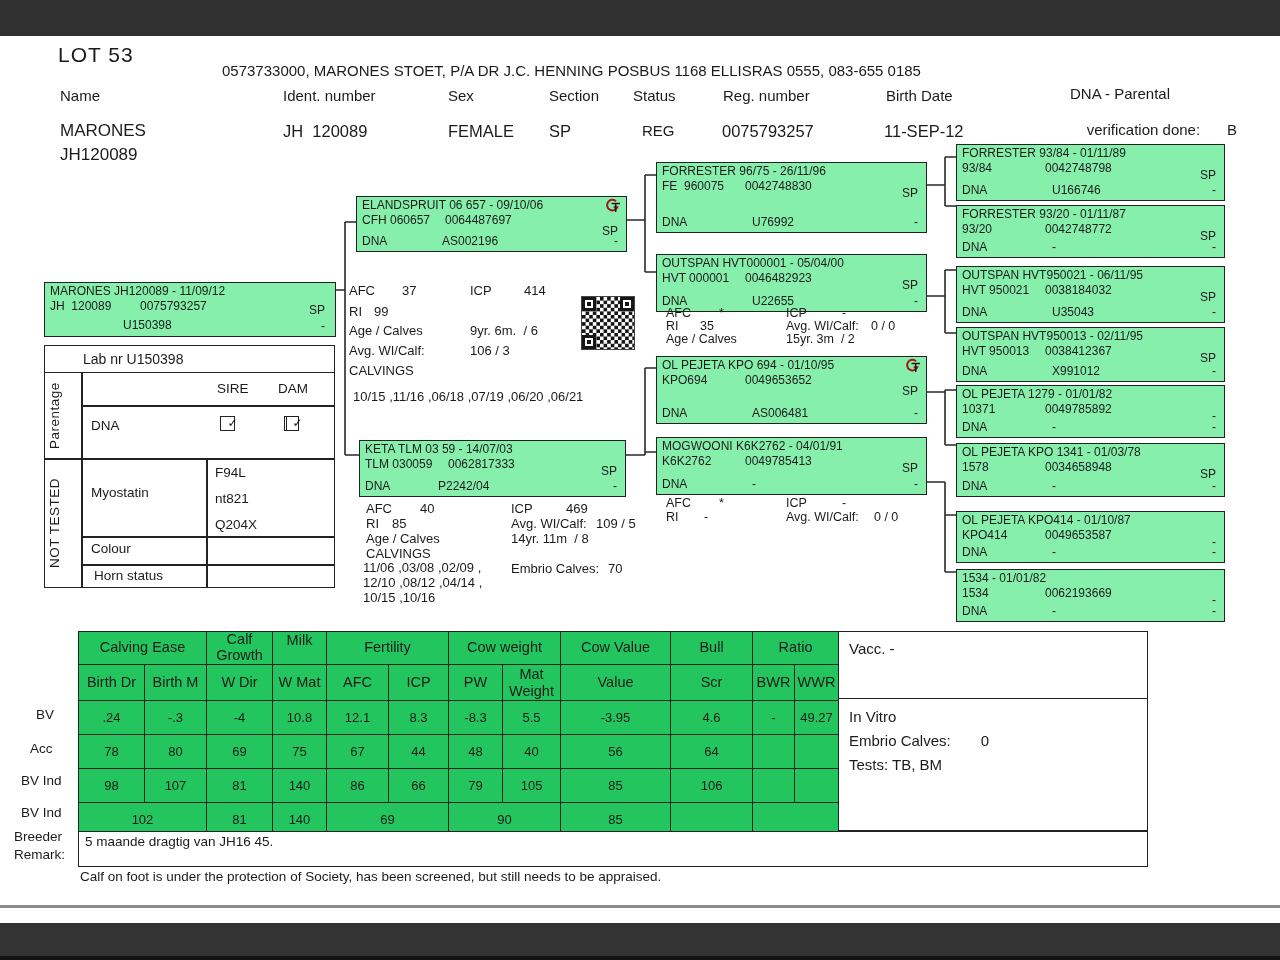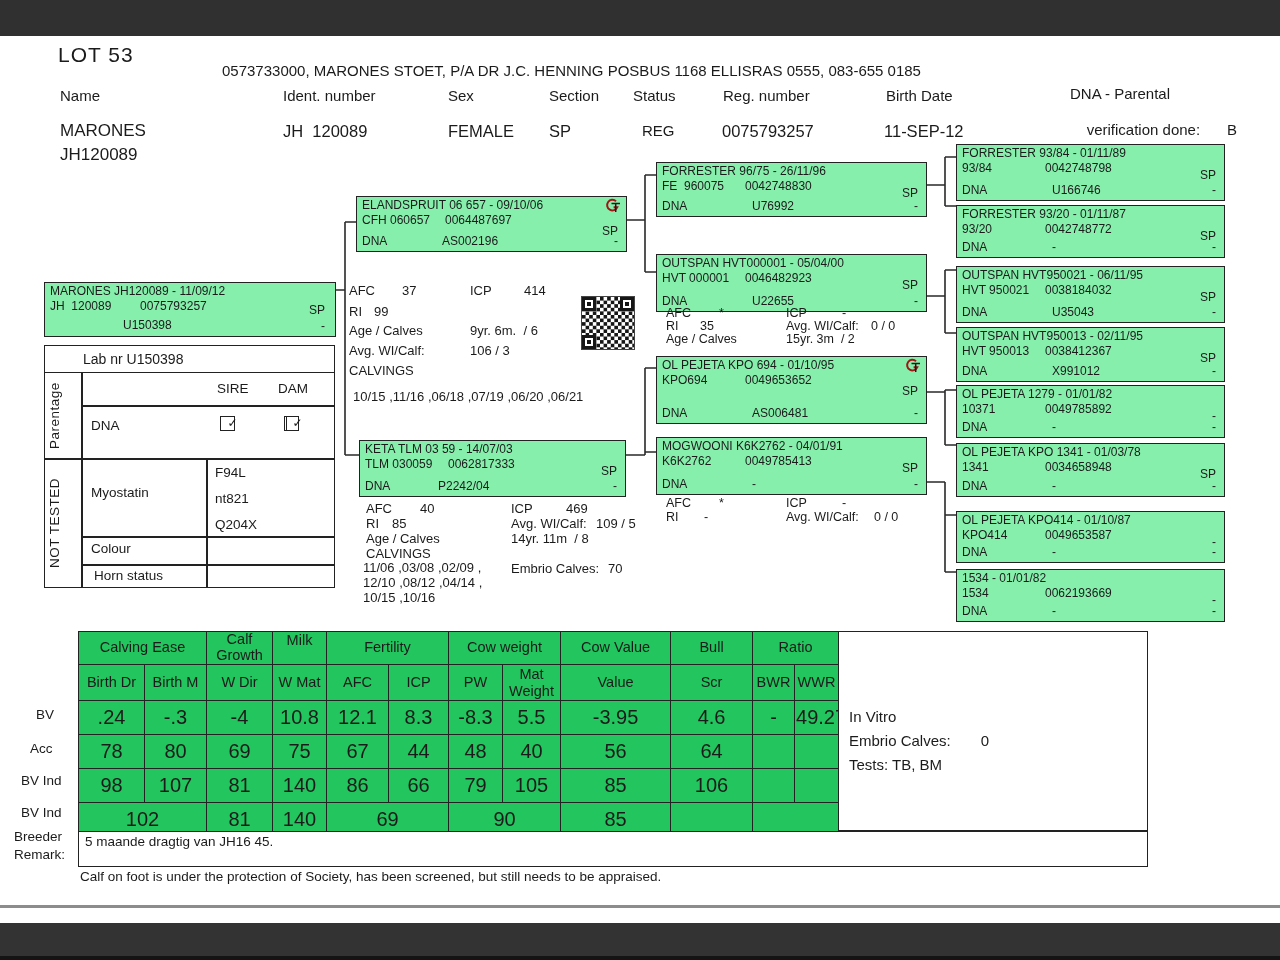--- a/index.html
+++ b/index.html
@@ -39,21 +39,21 @@
   
   .qr{position:absolute;background:conic-gradient(#161616 0 25%,#fff 0 50%,#161616 0 75%,#fff 0) 0 0/7.2px 7.2px;border:1px solid #444}
   .qr .f{position:absolute;width:14px;height:14px;border:3px solid #161616;background:#fff}
   .qr .f::after{content:"";position:absolute;inset:2px;background:#161616}
   
   .stat{position:absolute;border-collapse:collapse;table-layout:fixed;background:#22c55e}
   .stat th,.stat td{border:1.7px solid #222;text-align:center;padding:0 1px;font-weight:normal;overflow:hidden}
   .stat .gr th{font-size:14.5px;height:33px;line-height:1.1}
   .stat .gr th.top{vertical-align:top;padding-top:1px}
   .stat .sub th{font-size:14.5px;height:36px;line-height:1.12}
-  .stat td{font-size:20px;height:34px;white-space:pre}
+  .stat td{font-size:13px;height:34px;white-space:pre}
   .rowlab{position:absolute;font-size:13.5px;white-space:pre}
   .vpanel{position:absolute;border:1.7px solid #222;background:#fff;font-size:15px}
   .vpanel .vhead{height:67px;border-bottom:1.7px solid #222;padding:8px 0 0 10px}
   .vpanel .ln{position:absolute;left:10px;white-space:pre}
   .remarkbox{position:absolute;border:1.6px solid #222;background:#fff;font-size:13.5px;padding:2px 6px}
 </style>
 </head>
 <body>
 
 <div class="page">
@@ -123,21 +123,21 @@
   <div class="pbox" style="left:359px;top:440px;width:267px;height:57px">
     <span class="pe pb-t">KETA TLM 03 59 - 14/07/03</span>
     <span class="pe pb-i">TLM 030059</span>
     <span class="pe pb-r">0062817333</span>
     <span class="pe pb-c">SP</span>
     <span class="pe pb-dl">DNA</span>
     <span class="pe" style="left:78px;bottom:3px">P2242/04</span>
     <span class="pe pb-da">-</span>
   </div>
 
-  <div class="pbox" style="left:656px;top:162px;width:271px;height:55px">
+  <div class="pbox" style="left:656px;top:162px;width:271px;height:71px">
     <span class="pe pb-t">FORRESTER 96/75 - 26/11/96</span>
     <span class="pe pb-i">FE  960075</span>
     <span class="pe pb-r">0042748830</span>
     <span class="pe pb-c">SP</span>
     <span class="pe pb-dl">DNA</span>
     <span class="pe pb-dv">U76992</span>
     <span class="pe pb-da">-</span>
   </div>
   <div class="pbox" style="left:656px;top:254px;width:271px;height:58px">
     <span class="pe pb-t">OUTSPAN HVT000001 - 05/04/00</span>
@@ -211,21 +211,21 @@
     <span class="pe pb-t">OL PEJETA 1279 - 01/01/82</span>
     <span class="pe pb-i">10371</span>
     <span class="pe pb-r">0049785892</span>
     <span class="pe pb-c">-</span>
     <span class="pe pb-dl">DNA</span>
     <span class="pe pb-dv">-</span>
     <span class="pe pb-da">-</span>
   </div>
   <div class="pbox" style="left:956px;top:443px;width:269px;height:54px">
     <span class="pe pb-t">OL PEJETA KPO 1341 - 01/03/78</span>
-    <span class="pe pb-i">1341</span>
+    <span class="pe pb-i">1578</span>
     <span class="pe pb-r">0034658948</span>
     <span class="pe pb-c">SP</span>
     <span class="pe pb-dl">DNA</span>
     <span class="pe pb-dv">-</span>
     <span class="pe pb-da">-</span>
   </div>
   <div class="pbox" style="left:956px;top:511px;width:269px;height:52px">
     <span class="pe pb-t">OL PEJETA KPO414 - 01/10/87</span>
     <span class="pe pb-i">KPO414</span>
     <span class="pe pb-r">0049653587</span>
@@ -425,20 +425,21 @@
       <td colspan="2">69</td>
       <td colspan="2">90</td>
       <td>85</td>
       <td></td>
       <td colspan="2"></td>
     </tr>
   </tbody>
     </table>
 
   <div class="vpanel" style="left:838px;top:631px;width:310px;height:200px">
+    <div class="vhead"><span>Vacc. -</span></div>
     <div class="ln" style="top:76px"><span>In Vitro</span></div>
     <div class="ln" style="top:100px"><span>Embrio Calves:</span><span style="margin-left:30px">0</span></div>
     <div class="ln" style="top:124px"><span>Tests: TB, BM</span></div>
   </div>
 
   <div class="remarkbox" style="left:78px;top:831px;width:1070px;height:36px">
     <span>5 maande dragtig van JH16 45.</span>
   </div>
 
   <div class="abs" style="left:80px;top:869px;font-size:13.5px">Calf on foot is under the protection of Society, has been screened, but still needs to be appraised.</div>

